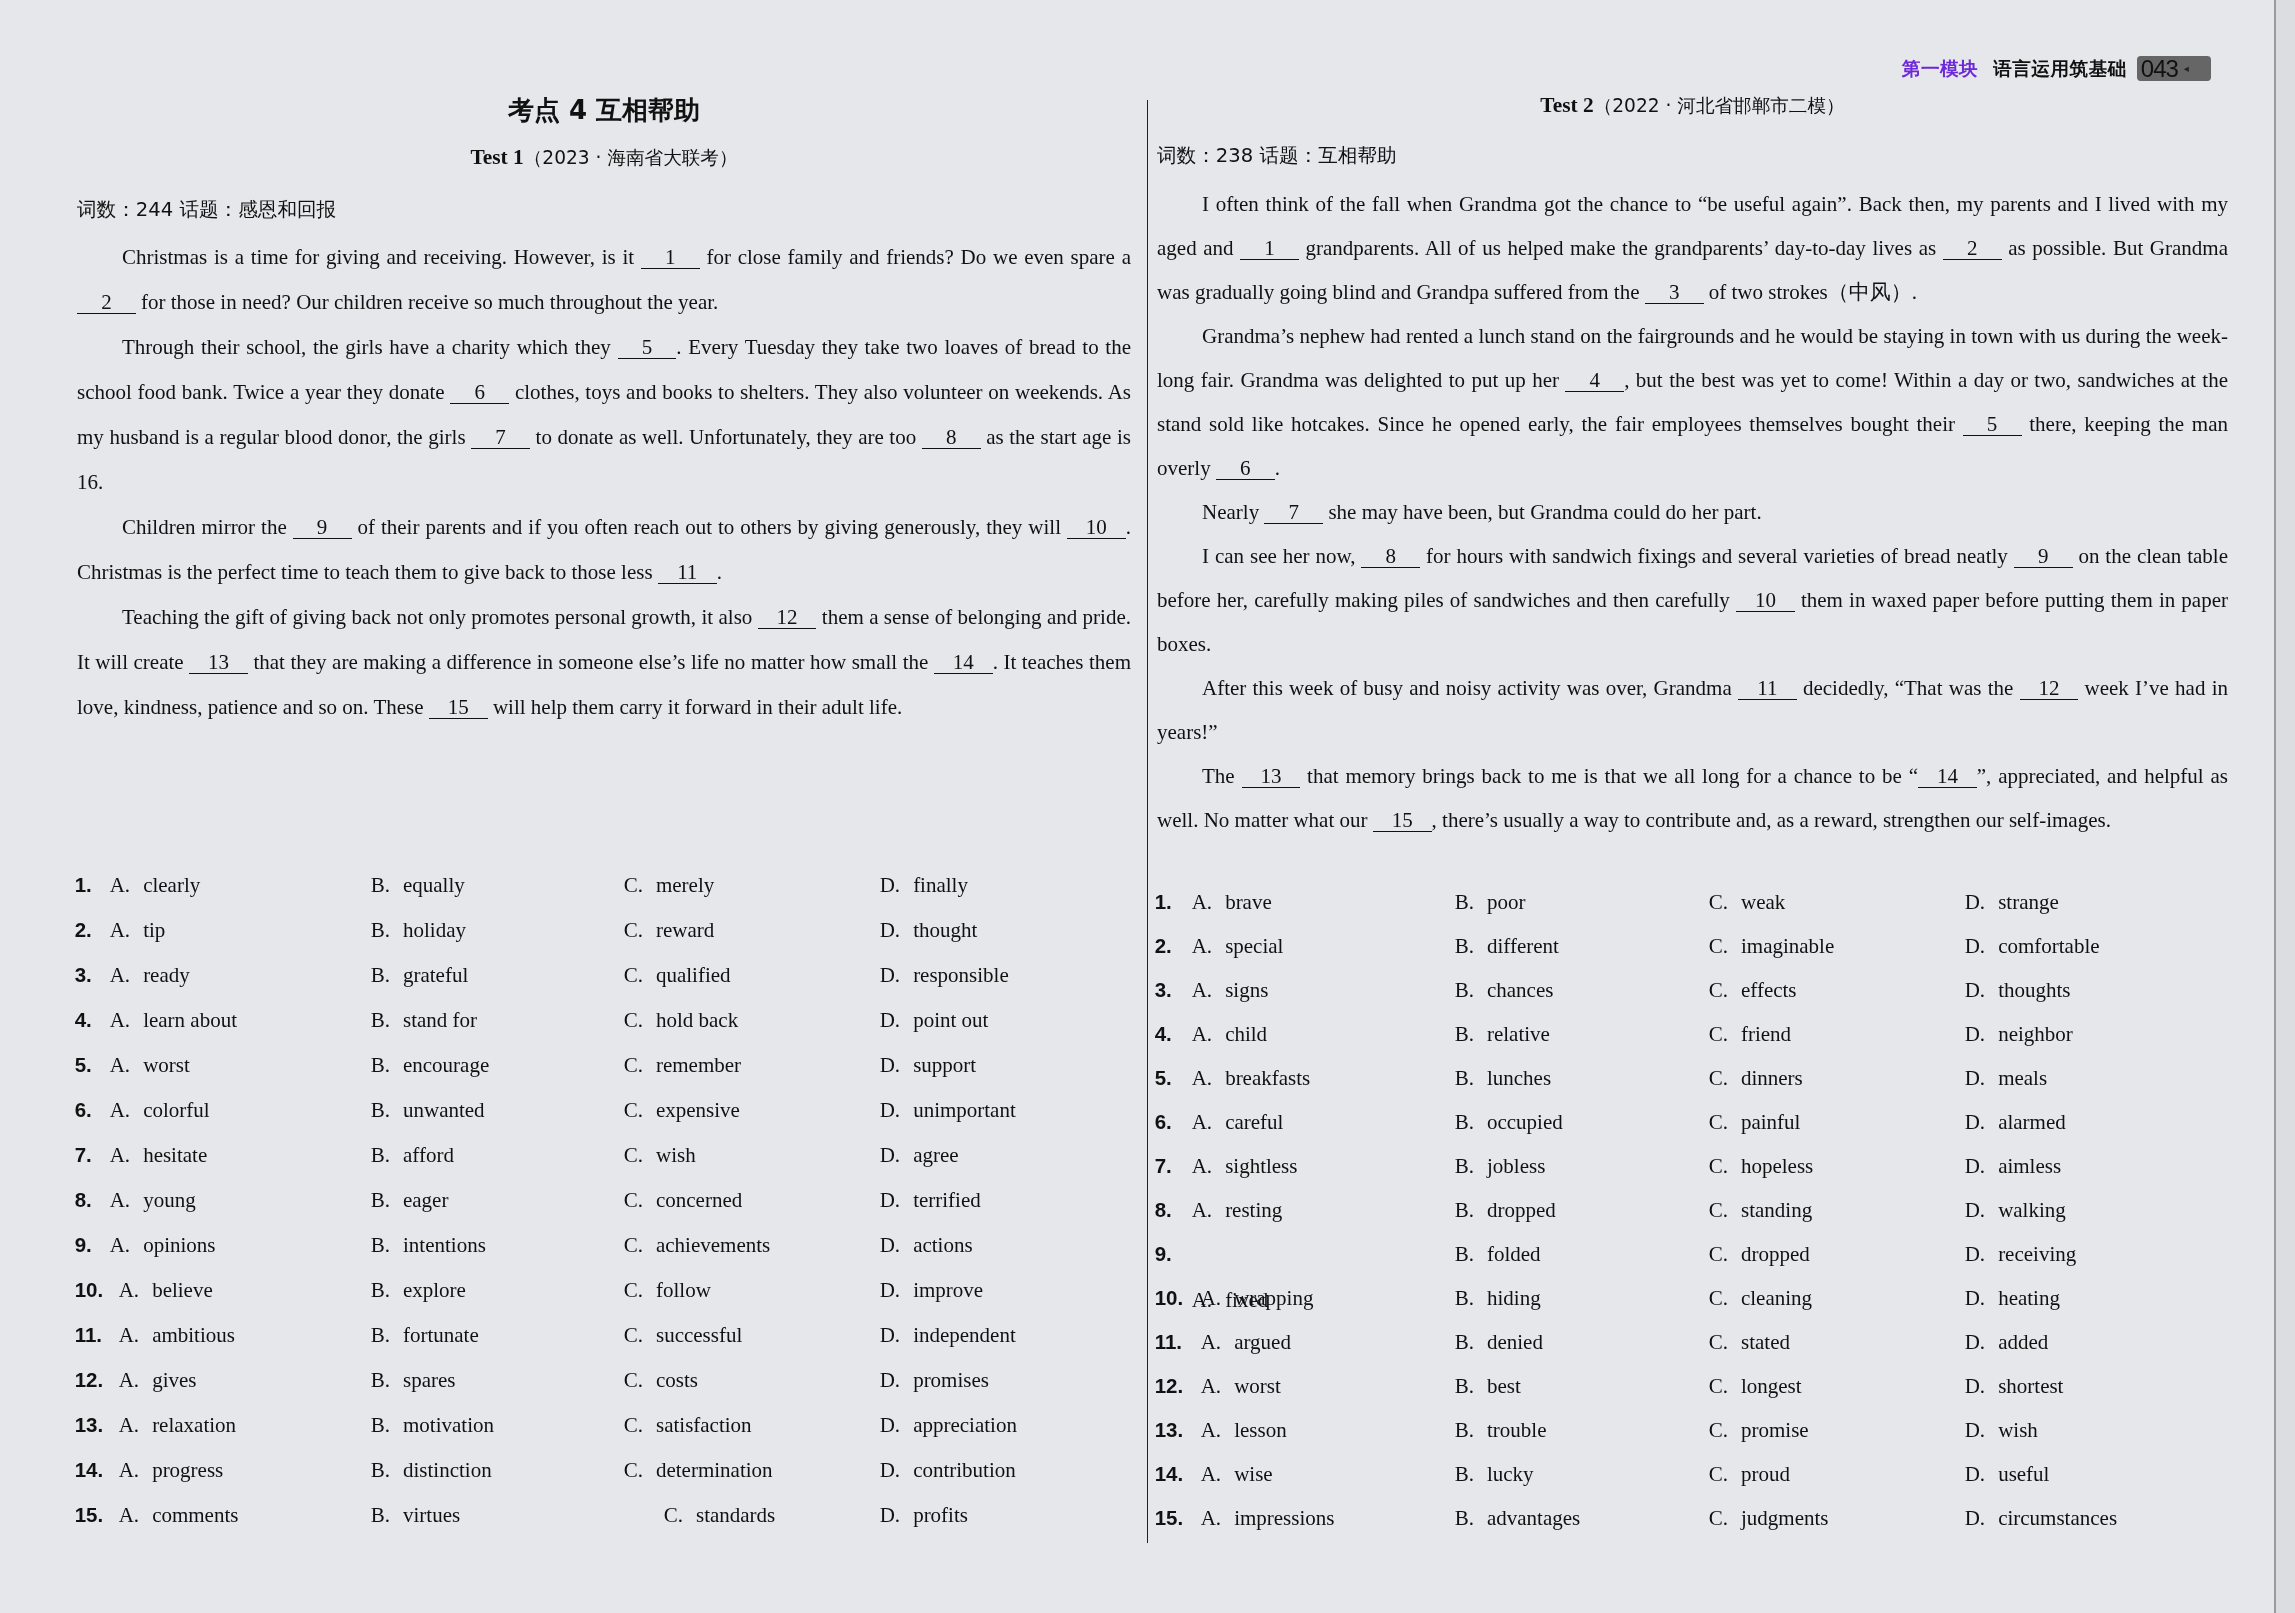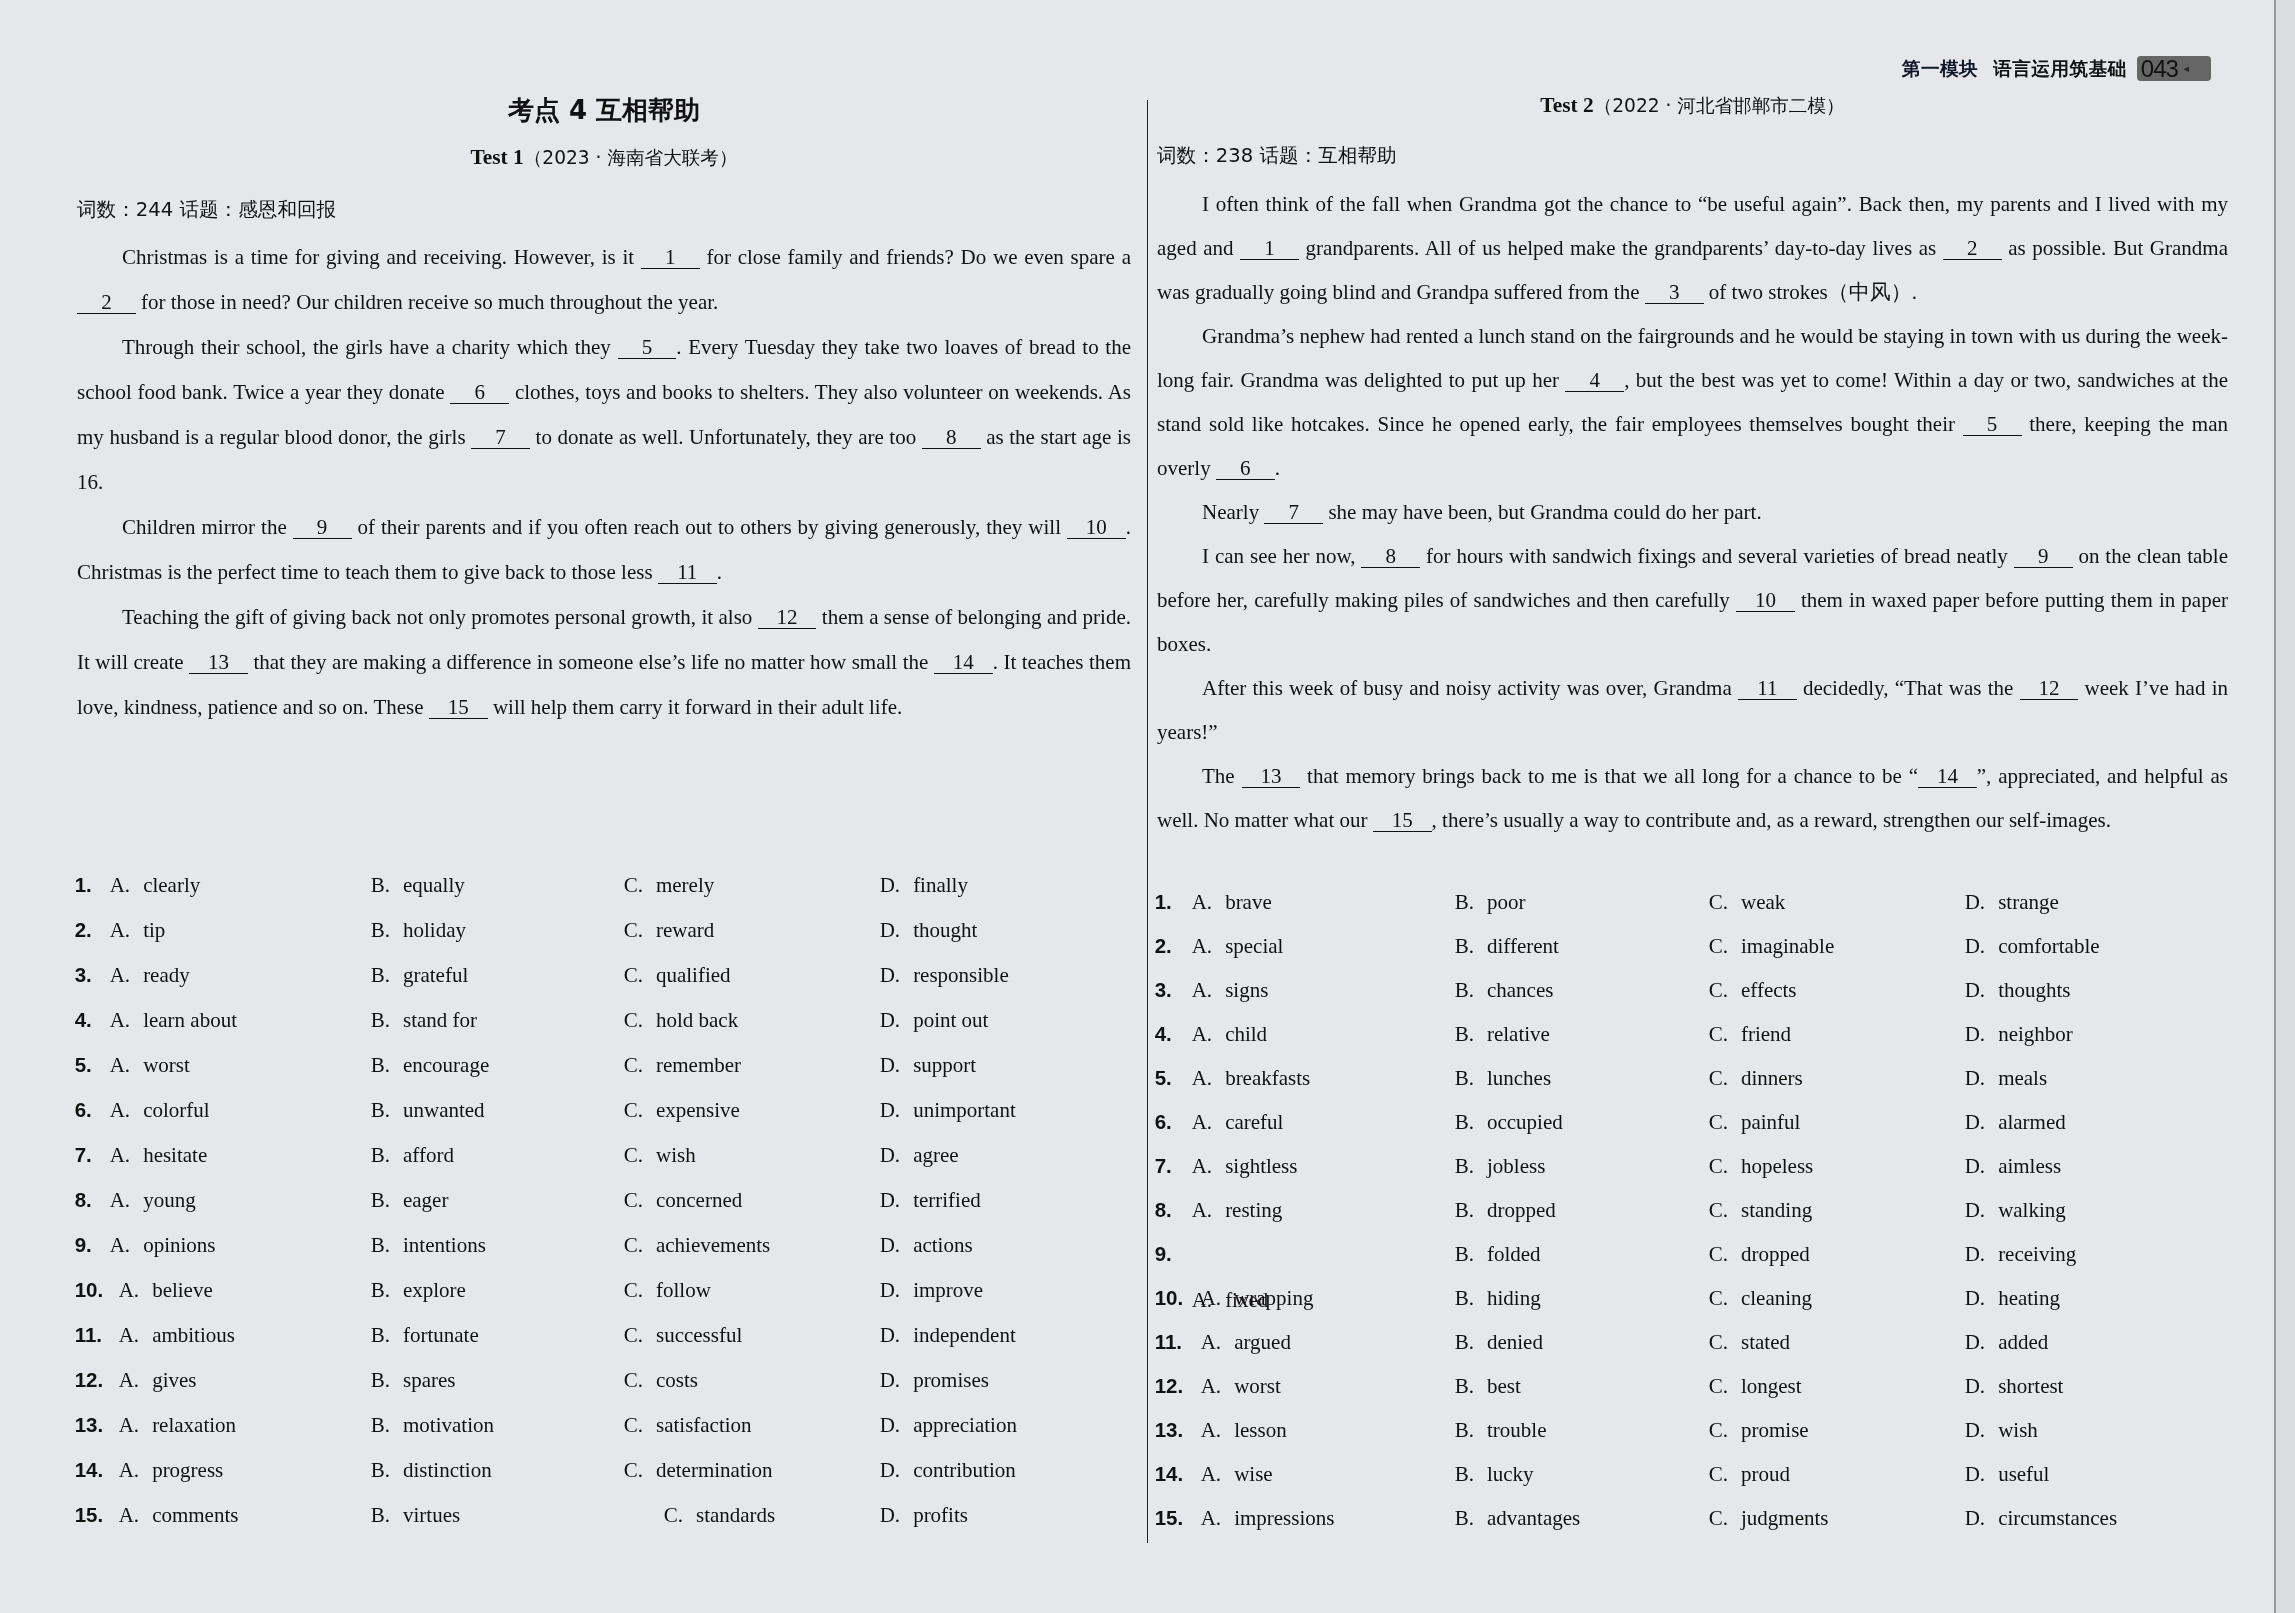--- a/index.html
+++ b/index.html
@@ -13,21 +13,21 @@
     position:absolute; left:0; top:0; width:2274px; height:1614px;
     background:#e6e7ea;
     border-right:2.8px solid #9a9ba0;
   }
   .hdr {
     position:absolute; right:63px; top:52px; height:33px;
     display:flex; align-items:center; gap:0;
   }
   .hdr .mod {
     font-family:"DejaVu Sans", "Liberation Sans", sans-serif;
-    font-weight:bold; font-size:18.6px; letter-spacing:0.5px; margin-right:15px; color:#0f172a;
+    font-weight:bold; font-size:18.6px; letter-spacing:0.5px; margin-right:15px; color:#6d28d9;
   }
   .hdr .sub {
     font-family:"DejaVu Sans", "Liberation Sans", sans-serif;
     font-weight:bold; font-size:18.6px; letter-spacing:0.5px; margin-right:10.2px; color:#111;
   }
   .pgbadge {
     background:#666; border-radius:3.7px; height:25px; width:74px;
     display:flex; align-items:center; justify-content:flex-start; padding-left:3.7px; box-sizing:border-box;
     font-family:"Liberation Sans", "DejaVu Sans", sans-serif; font-size:24px; color:#111; letter-spacing:-0.9px;
   }

